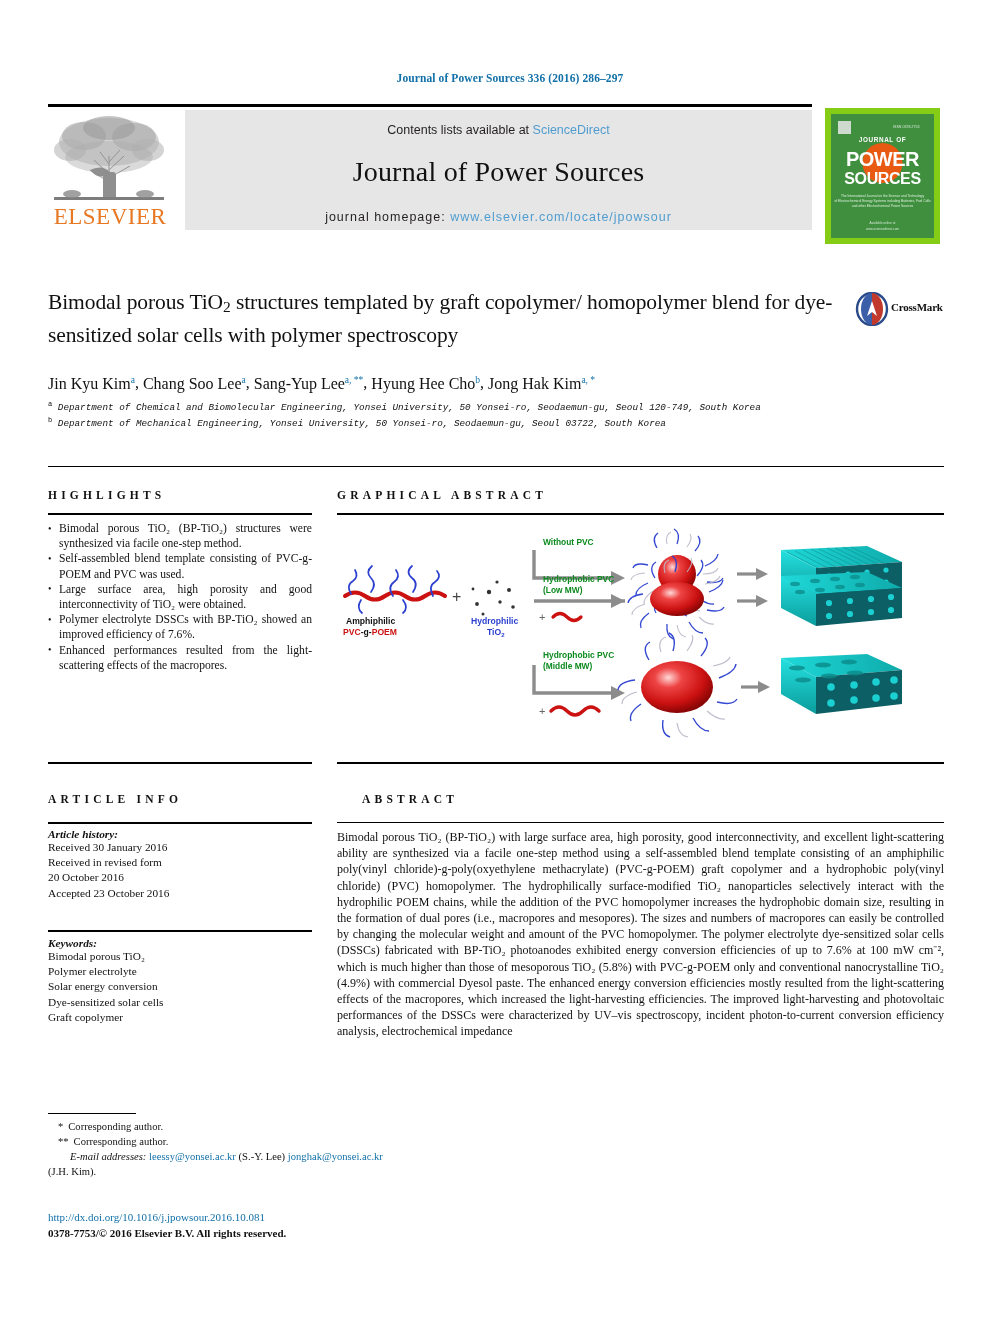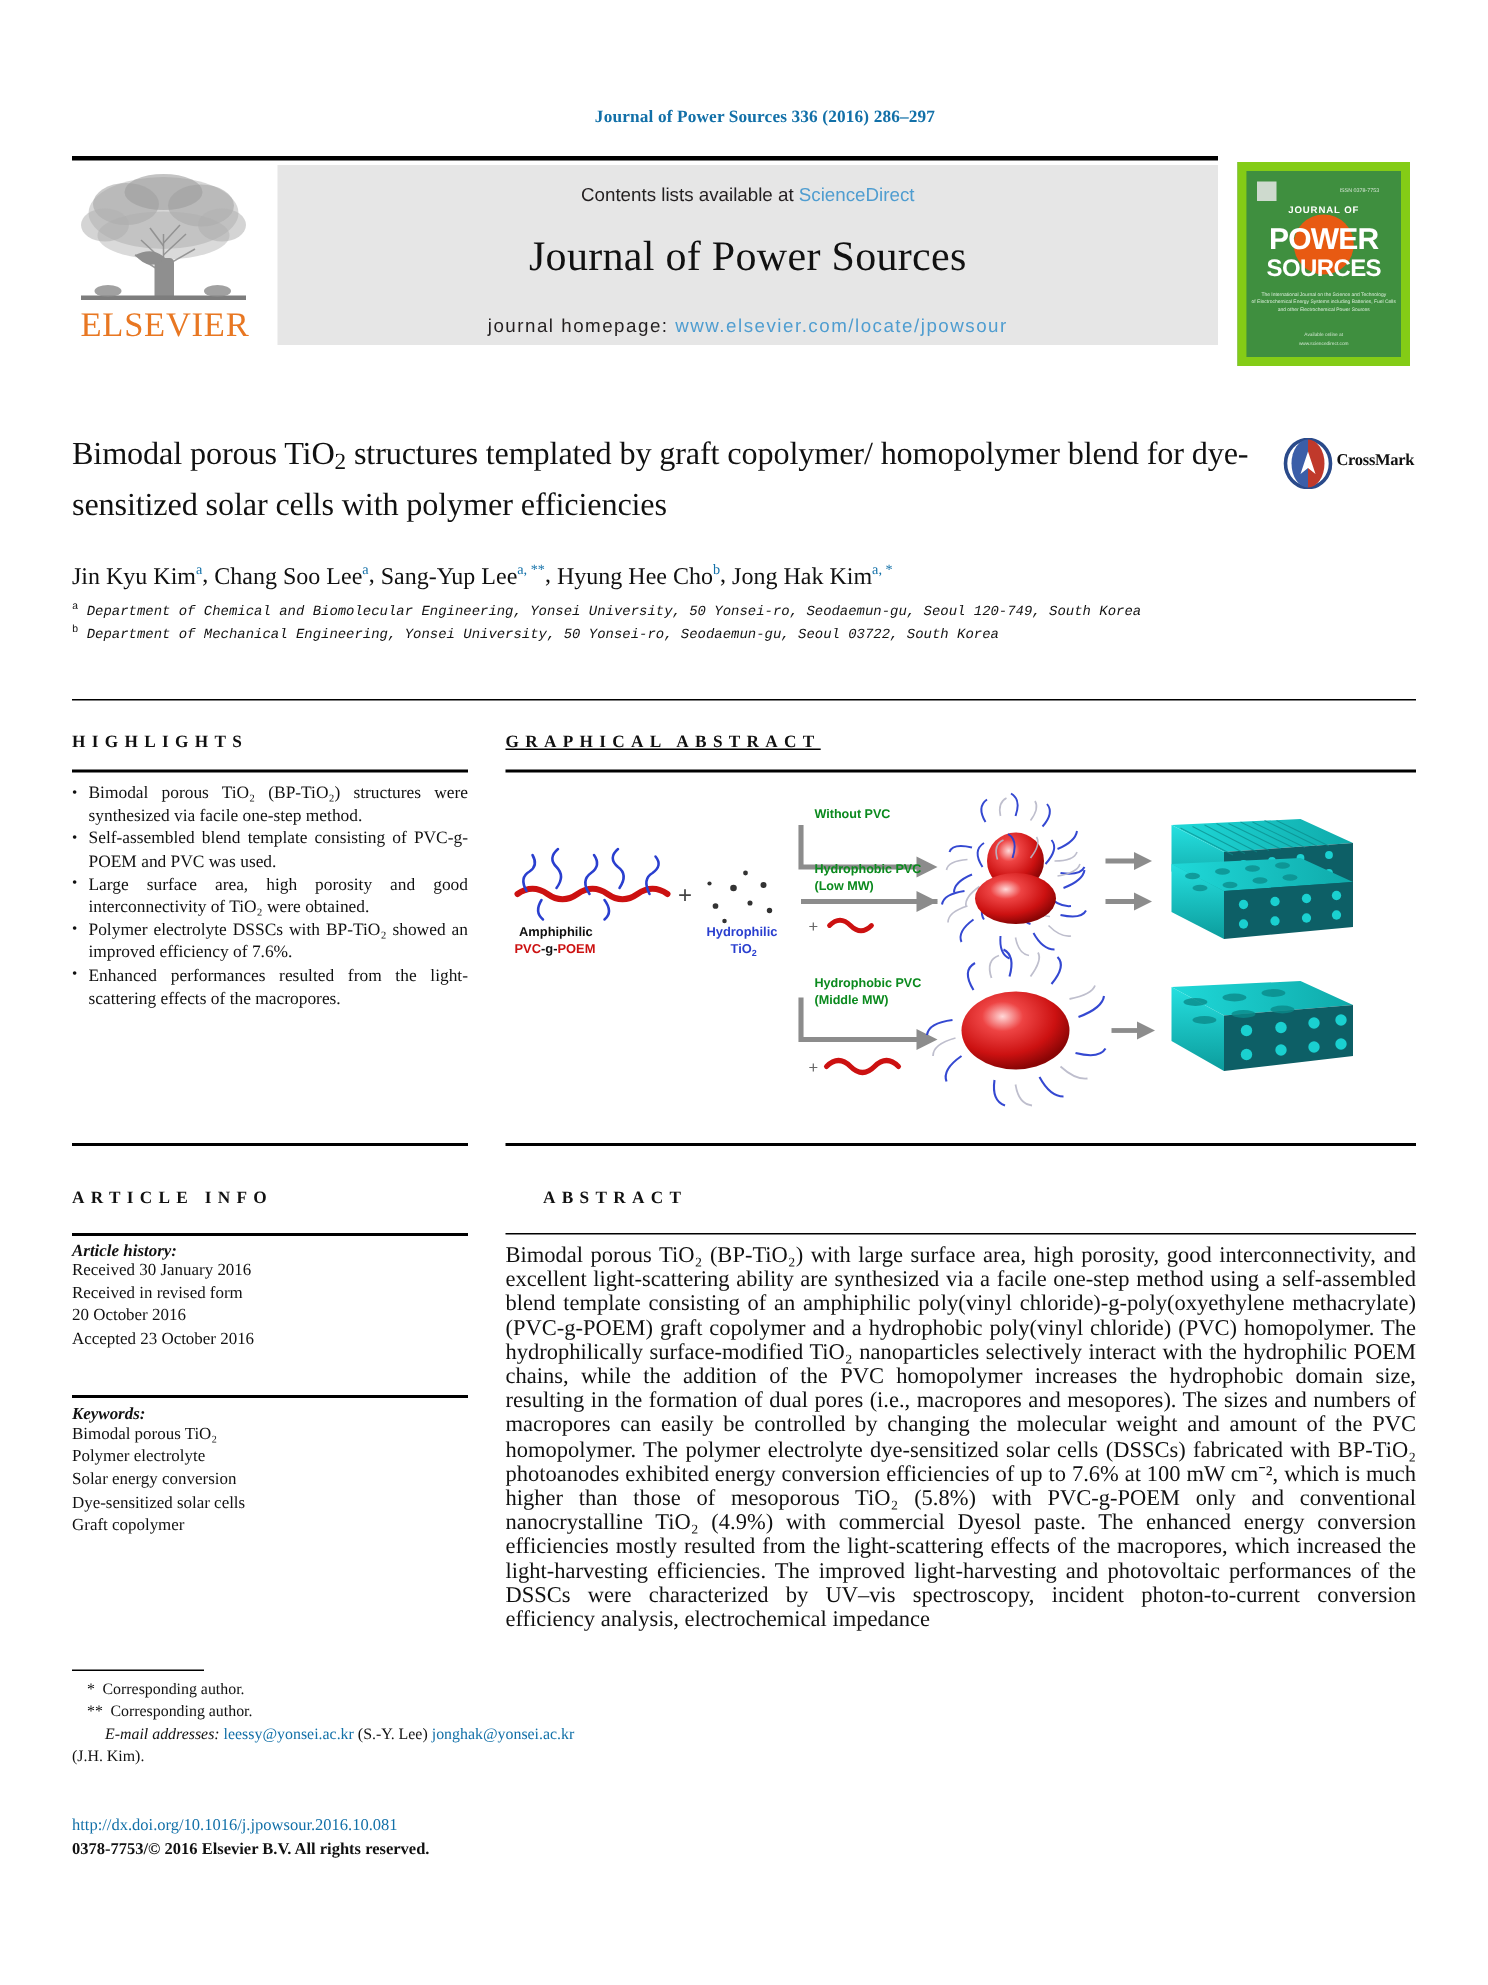--- a/index.html
+++ b/index.html
@@ -250,21 +250,21 @@
   .kw-line {
     font-family: "Liberation Serif", serif;
     font-size: 11.3px;
     line-height: 15.2px;
     color: #111;
   }
 
   
   .abstract-body {
     font-family: "Liberation Serif", serif;
-    font-size: 15px;
+    font-size: 12px;
     line-height: 16.2px;
     text-align: justify;
     color: #111;
     margin: 0;
   }
 
   
   .ga-figure {
     position: absolute;
     left: 337px;
@@ -392,21 +392,21 @@
           <text x="51.5" y="116">www.sciencedirect.com</text>
         </g>
       </svg>
     </div>
   </div>
 
   <div class="title-block">
     <h1 class="paper-title">
       <span>Bimodal porous TiO</span><sub>2</sub><span> structures templated by graft copolymer/</span>
       <span>homopolymer blend for dye-sensitized solar cells with polymer</span>
-      <span>efficiencies</span>
+      <span>spectroscopy</span>
     </h1>
 
     <div class="authors">
       <span><span>Jin Kyu Kim</span><sup>a</sup></span>,
       <span><span>Chang Soo Lee</span><sup>a</sup></span>,
       <span><span>Sang-Yup Lee</span><sup>a, **</sup></span>,
       <span><span>Hyung Hee Cho</span><sup>b</sup></span>,
       <span><span>Jong Hak Kim</span><sup>a, *</sup></span>
     </div>
 
@@ -436,21 +436,21 @@
     <ul class="hl-list">
       <li>Bimodal porous TiO₂ (BP-TiO₂) structures were synthesized via facile one-step method.</li>
       <li>Self-assembled blend template consisting of PVC-g-POEM and PVC was used.</li>
       <li>Large surface area, high porosity and good interconnectivity of TiO₂ were obtained.</li>
       <li>Polymer electrolyte DSSCs with BP-TiO₂ showed an improved efficiency of 7.6%.</li>
       <li>Enhanced performances resulted from the light-scattering effects of the macropores.</li>
     </ul>
   </div>
   <div class="rule rule-thick" style="left:48px; top:762px; width:264px;"></div>
 
-  <div class="col-right" style="top:489px;text-decoration:underline;">
+  <div class="col-right" style="top:489px;">
     <div class="sec-head">GRAPHICAL ABSTRACT</div>
   </div>
   <div class="rule rule-thick" style="left:337px; top:513px; width:607px;"></div>
 
   <div class="ga-figure">
     <svg width="607" height="240" viewBox="0 0 607 240">
       <defs>
         <radialGradient id="sphereRed" cx="38%" cy="32%" r="68%">
           <stop offset="0%" stop-color="#ffd8d8"></stop>
           <stop offset="28%" stop-color="#ee4444"></stop>

